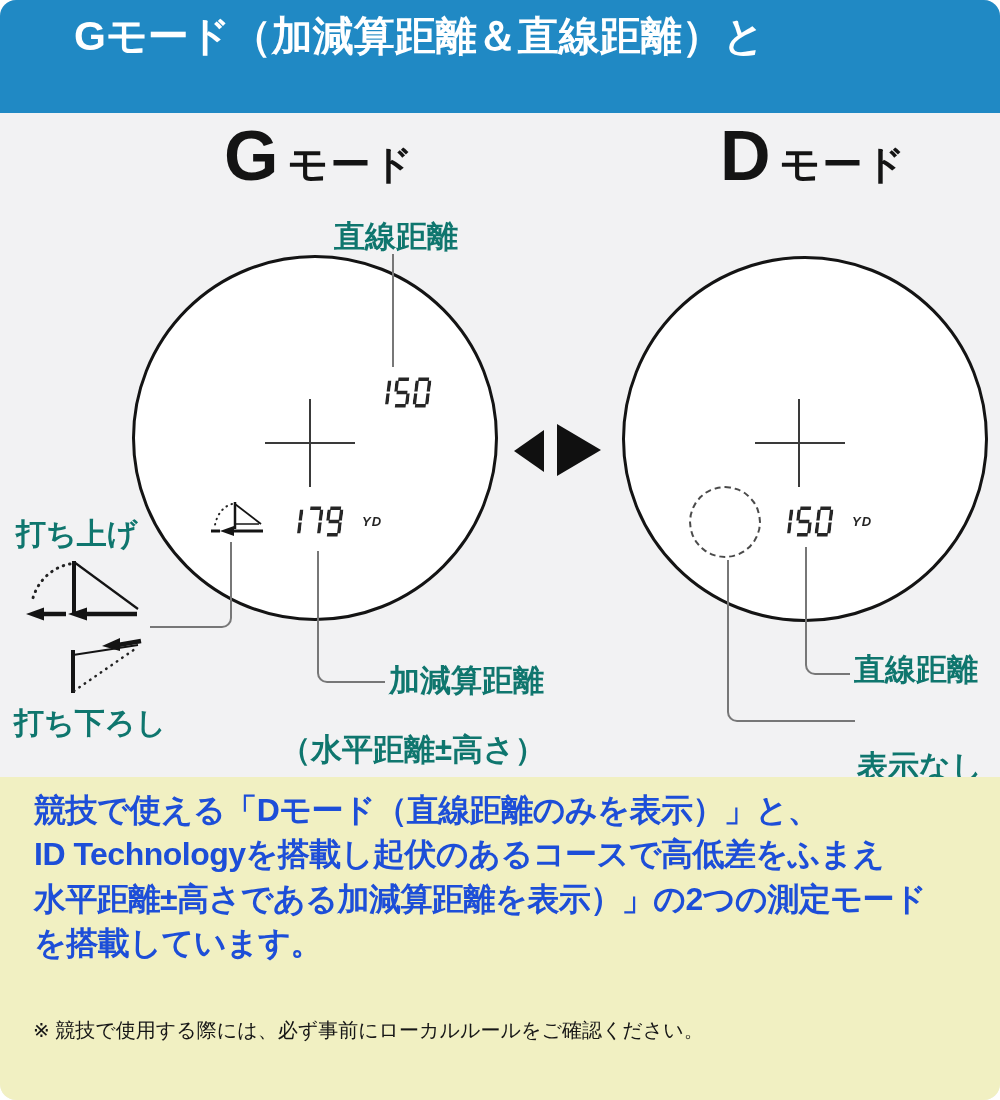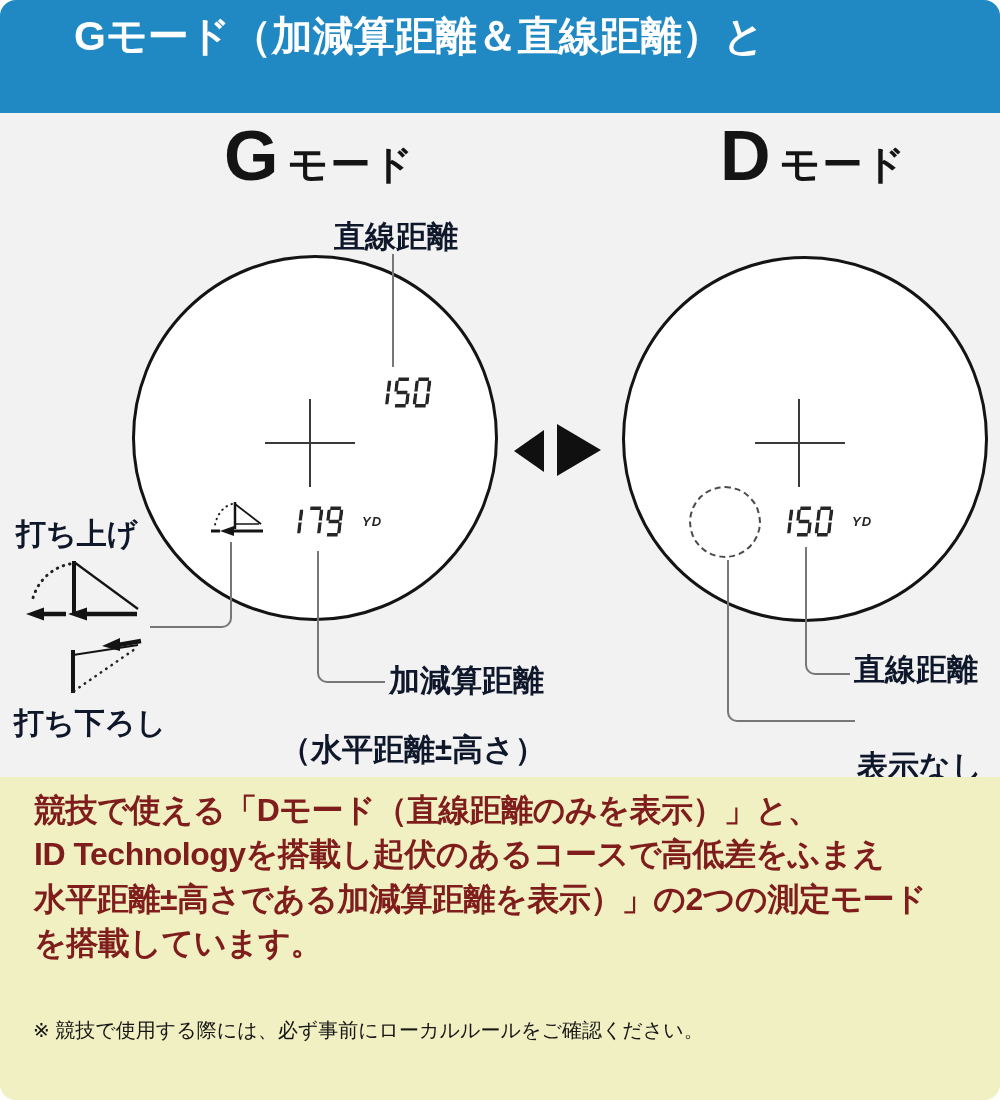--- a/index.html
+++ b/index.html
@@ -35,21 +35,21 @@
   
   .segrow{position:absolute;display:flex;align-items:center;gap:20px;}
   .g-straight-display{left:374px;top:377px;}
   .g-adjusted-display{left:286px;top:506px;}
   .d-display{left:776px;top:506px;}
   .seg{display:inline-flex;gap:4px;transform:skewX(-7deg);}
   .segdigit{height:31px;width:16px;fill:#262626;}
   .segunit{font-size:13px;font-weight:700;font-style:italic;letter-spacing:1px;color:#262626;padding-bottom:1px;}
 
   
-  .jp-label{position:absolute;font-weight:700;color:#0f172a;font-size:31px;white-space:nowrap;}
+  .jp-label{position:absolute;font-weight:700;color:#0f766e;font-size:31px;white-space:nowrap;}
   .g-top-label{left:334px;top:216px;}
   .uphill-label{left:16px;top:514px;font-size:30px;}
   .downhill-label{left:14px;top:703px;font-size:30px;}
   .g-bottom-label1{left:389px;top:660px;}
   .g-bottom-label2{left:280px;top:700px;margin-top:29px;}
   .d-straight-label{left:854px;top:649px;}
   .d-nodisplay-label{left:857px;top:699px;margin-top:47px;}
 
   
   .leader-v{position:absolute;width:2px;background:#777;}
@@ -68,21 +68,21 @@
   
   .dotted-circle{position:absolute;left:689px;top:486px;width:72px;height:72px;border:2px dashed #4a4a4a;border-radius:50%;box-sizing:border-box;}
 
   
   .uphill-icon{position:absolute;left:26px;top:558px;width:114px;height:68px;}
   .downhill-icon{position:absolute;left:58px;top:636px;width:84px;height:60px;}
   .slope-ind{position:absolute;left:209px;top:498px;width:56px;height:42px;}
 
   
   .note-panel{position:absolute;left:0;top:777px;width:1000px;height:323px;background:#f1f0c2;}
-  .para{position:absolute;left:34px;top:11px;font-size:32px;font-weight:700;line-height:44.3px;color:#7f1d1d;letter-spacing:-0.5px;white-space:nowrap;}
+  .para{position:absolute;left:34px;top:11px;font-size:32px;font-weight:700;line-height:44.3px;color:#1d4ed8;letter-spacing:-0.5px;white-space:nowrap;}
   .footnote{position:absolute;left:33px;top:240px;font-size:20px;font-weight:400;color:#161616;white-space:nowrap;}
 </style>
 </head>
 <body>
 
 <div class="canvas">
 
   <header class="banner">
     <div class="banner-line banner-line1">Gモード（加減算距離＆直線距離）と</div>
   </header>

